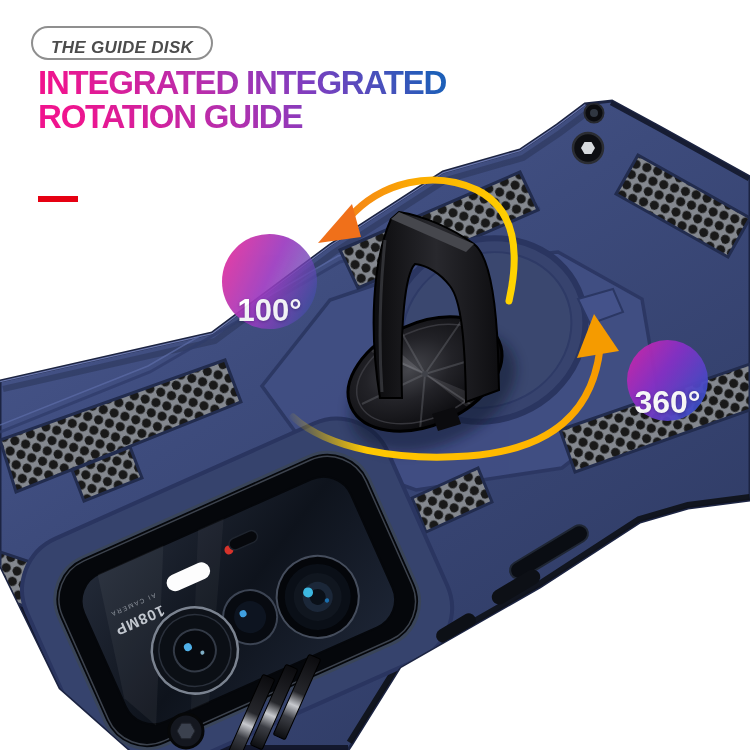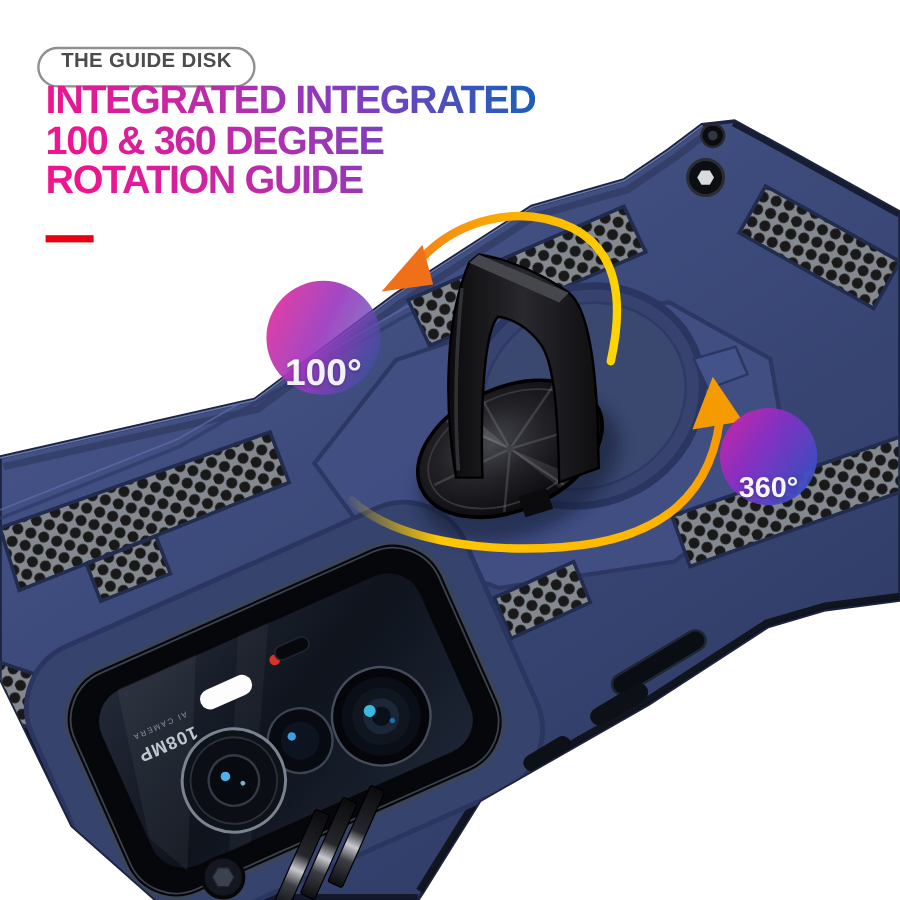--- a/index.html
+++ b/index.html
@@ -1,31 +1,31 @@
 <!DOCTYPE html>
 <html><head>
 <meta charset="utf-8">
 <style>
   html,body{margin:0;padding:0;background:#fff;}
   #stage{position:relative;width:750px;height:750px;background:#ffffff;overflow:hidden;
          font-family:"Liberation Sans", sans-serif;}
   #scene{position:absolute;left:0;top:0;z-index:1;}
-  .pill{position:absolute;left:31px;top:39px;z-index:2;height:30px;padding:0 18px;
-        border:2px solid #8f8f8f;border-radius:18px;display:flex;align-items:flex-start;justify-content:center;
-        color:#4c4c4c;font-weight:bold;font-size:17px;letter-spacing:.3px;background:#fff;}
+  .pill{position:absolute;left:31px;top:26px;z-index:2;height:30px;padding:0 18px;
+        border:2px solid #8f8f8f;border-radius:18px;display:flex;align-items:flex-end;justify-content:center;
+        color:#4c4c4c;font-weight:bold;font-size:17px;letter-spacing:.3px;background:#fff;font-style:italic;}
   .headline{position:absolute;left:38px;top:66px;z-index:2;font-weight:bold;font-size:33px;
         line-height:33.5px;letter-spacing:-1.2px;
         background:linear-gradient(58deg,#f0148e 10%,#b42fae 45%,#7b3fc0 68%,#1d5fb8 96%);
         -webkit-background-clip:text;background-clip:text;color:transparent;}
   .dash{position:absolute;left:38px;top:196px;width:40px;height:6px;background:#e60012;z-index:2;}
   .angle-badge{position:absolute;z-index:3;border-radius:50%;display:flex;align-items:flex-end;justify-content:center;
         color:#fff;font-weight:bold;text-shadow:0 1px 3px rgba(20,10,60,.35);}
   .badge-100{left:222px;top:234px;width:95px;height:95px;font-size:31px;opacity:.93;
         background:linear-gradient(115deg,#e0309f 8%,#9b3bc0 48%,rgba(62,80,168,.72) 90%);}
-  .badge-360{left:600px;top:340px;width:81px;height:81px;font-size:24px;opacity:.95;
+  .badge-360{left:627px;top:340px;width:81px;height:81px;font-size:32px;opacity:.95;
         background:linear-gradient(126deg,#c627ab 8%,#8730c6 42%,#2d54c4 94%);}
 </style>
 </head>
 <body>
 
 <div id="stage">
 
   <svg id="scene" width="750" height="750" viewBox="0 0 750 750">
     <defs>
       <linearGradient id="bodyG" x1="0" y1="0" x2="0.75" y2="1">
@@ -219,21 +219,20 @@
       <polygon points="594,314 577,358 619,351" fill="#f59b00"></polygon>
     </g>
   </svg>
 
   <div class="pill">
     <span>THE GUIDE DISK</span>
   </div>
 
   <div class="headline">
     <div>INTEGRATED INTEGRATED</div>
-    <div>100 &amp; 360 DEGREE</div>
     <div>ROTATION GUIDE</div>
   </div>
 
   <div class="dash"></div>
 
   <div class="angle-badge badge-100">
     <span>100°</span>
   </div>
   <div class="angle-badge badge-360">
     <span>360°</span>

